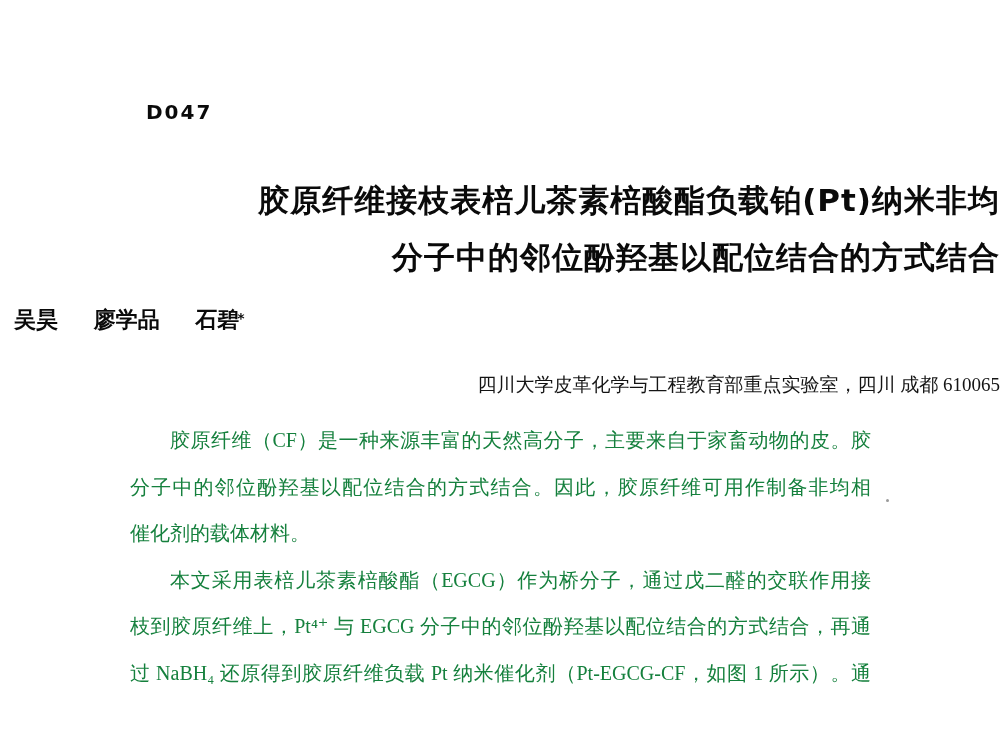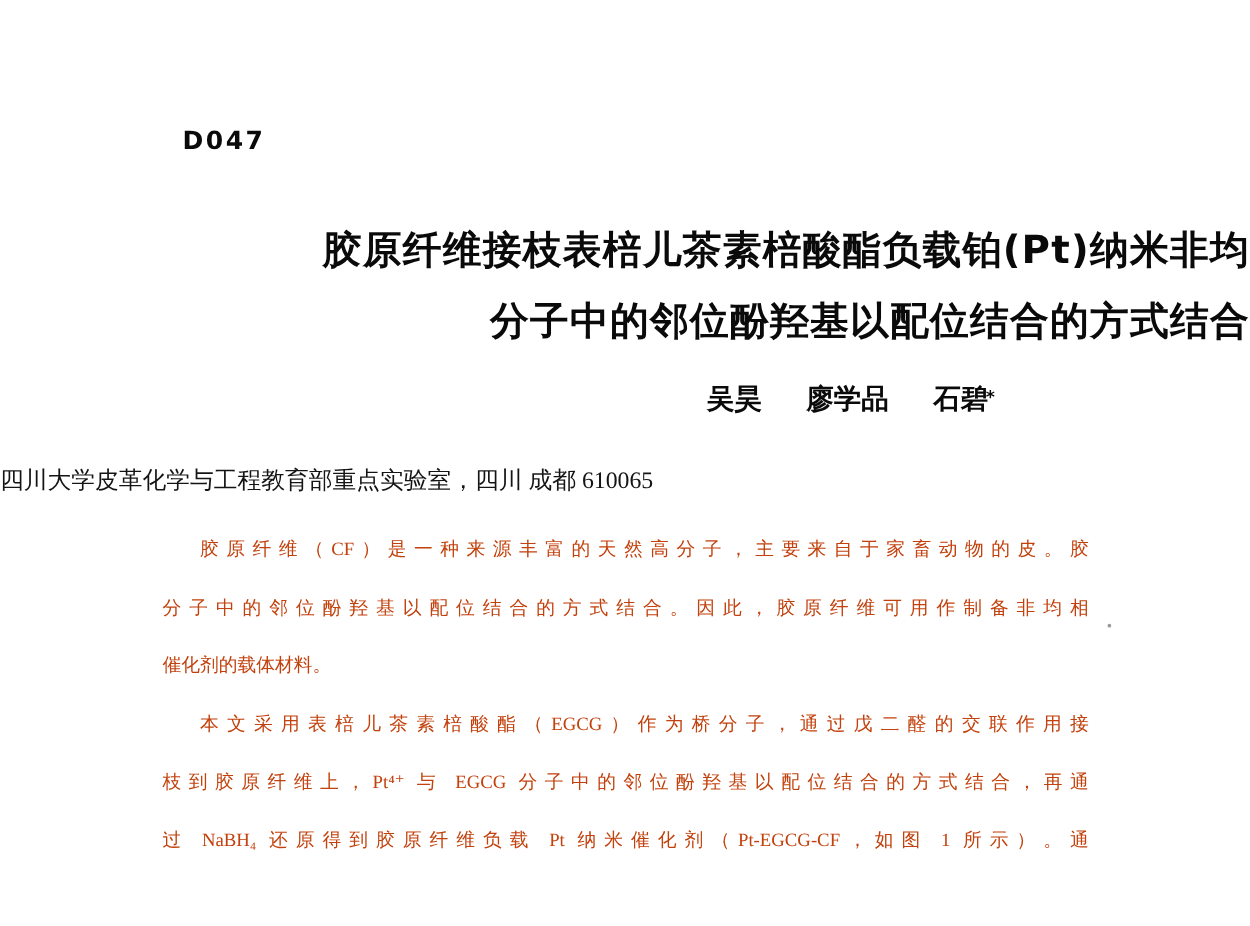--- a/index.html
+++ b/index.html
@@ -36,54 +36,54 @@
     font-size: 31px;
     line-height: 57px;
     color: #0a0a0a;
     letter-spacing: 1px;
   }
   .authors-line {
     position: absolute;
     left: 0;
     top: 303px;
     width: 812px;
-    text-align: right;
+    text-align: left;
     font-family: "DejaVu Sans", "Liberation Sans", sans-serif;
     font-weight: 700;
     font-size: 22px;
     line-height: 34px;
     color: #0a0a0a;
   }
   .authors-line .author { margin: 0 14px; }
   .authors-line sup {
     font-size: 14px;
     vertical-align: top;
     position: relative;
     top: -2px;
     left: -2px;
   }
   .affiliation-line {
     position: absolute;
     left: 0;
     top: 371px;
     width: 1000px;
-    text-align: left;
+    text-align: right;
     font-family: "Liberation Serif", "DejaVu Serif", serif;
     font-size: 19px;
     line-height: 28px;
     color: #141414;
   }
   .body-block {
     position: absolute;
     left: 130px;
     top: 417px;
     width: 741px;
     font-family: "Liberation Serif", "DejaVu Serif", serif;
-    font-size: 15px;
-    color: #c2410c;
+    font-size: 20px;
+    color: #15803d;
   }
   .body-line {
     line-height: 46.5px;
     height: 46.5px;
     white-space: nowrap;
   }
   .body-line.full {
     white-space: normal;
     text-align: justify;
     text-align-last: justify;

